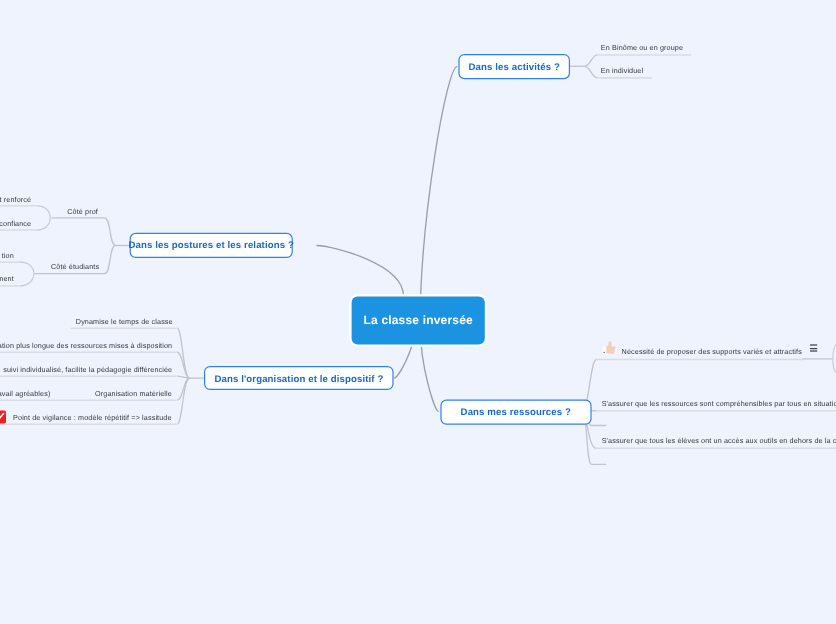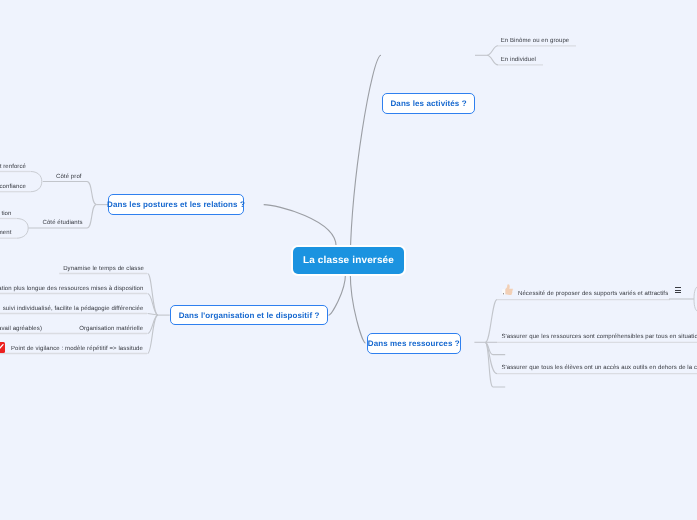--- a/index.html
+++ b/index.html
@@ -80,34 +80,34 @@
     <path class="l2" d="M485.5,342.3 C489.5,345 490,373.6 497,373.6"></path>
     <path class="l2" d="M485.5,342.3 C489.5,345 488.5,387 493,387 H505.2"></path>
     <path class="ul" d="M497,299.6 H670"></path>
     <path class="l2" d="M669,299 H694"></path>
     <path class="l3" d="M694,299 C694,291 695.5,286.5 699,286"></path>
     <path class="l3" d="M694,299 C694,307 695.5,311.5 699,312"></path>
     <path class="ul" d="M497,342.3 H697"></path>
     <path class="ul" d="M497,373.6 H697"></path>
   </svg>
 
-  <div class="root" style="left:293px;top:247px;width:111px;height:27px;">
+  <div class="root" style="left:293px;top:247px;width:111px;height:40px;">
     <span>La classe inversée</span>
   </div>
 
-  <div class="lvl1" style="left:382px;top:44.7px;width:93.2px;height:21.5px;margin-top:48px;">
+  <div class="lvl1" style="left:382px;top:44.7px;width:93.2px;height:21.5px;">
     <span>Dans les activités ?</span>
   </div>
   <div class="lvl1" style="left:108px;top:194px;width:136px;height:21.3px;">
     <span>Dans les postures et les relations ?</span>
   </div>
   <div class="lvl1" style="left:169.8px;top:304.8px;width:158.6px;height:20.7px;">
     <span>Dans l'organisation et le dispositif ?</span>
   </div>
-  <div class="lvl1" style="left:366.8px;top:332.8px;width:94px;height:20.9px;">
+  <div class="lvl1" style="left:366.8px;top:332.8px;width:126px;height:20.9px;">
     <span>Dans mes ressources ?</span>
   </div>
 
   <div class="leaf" style="left:500.7px;top:37.5px;">En Binôme ou en groupe</div>
   <div class="leaf" style="left:500.7px;top:56.8px;">En individuel</div>
 
   <div class="leaf" style="left:56px;top:173.5px;">Côté prof</div>
   <div class="leaf" style="left:42.5px;top:220px;">Côté étudiants</div>
   <div class="leaf r" style="right:671px;top:163.9px;">t renforcé</div>
   <div class="leaf r" style="right:671px;top:183.9px;">confiance</div>

